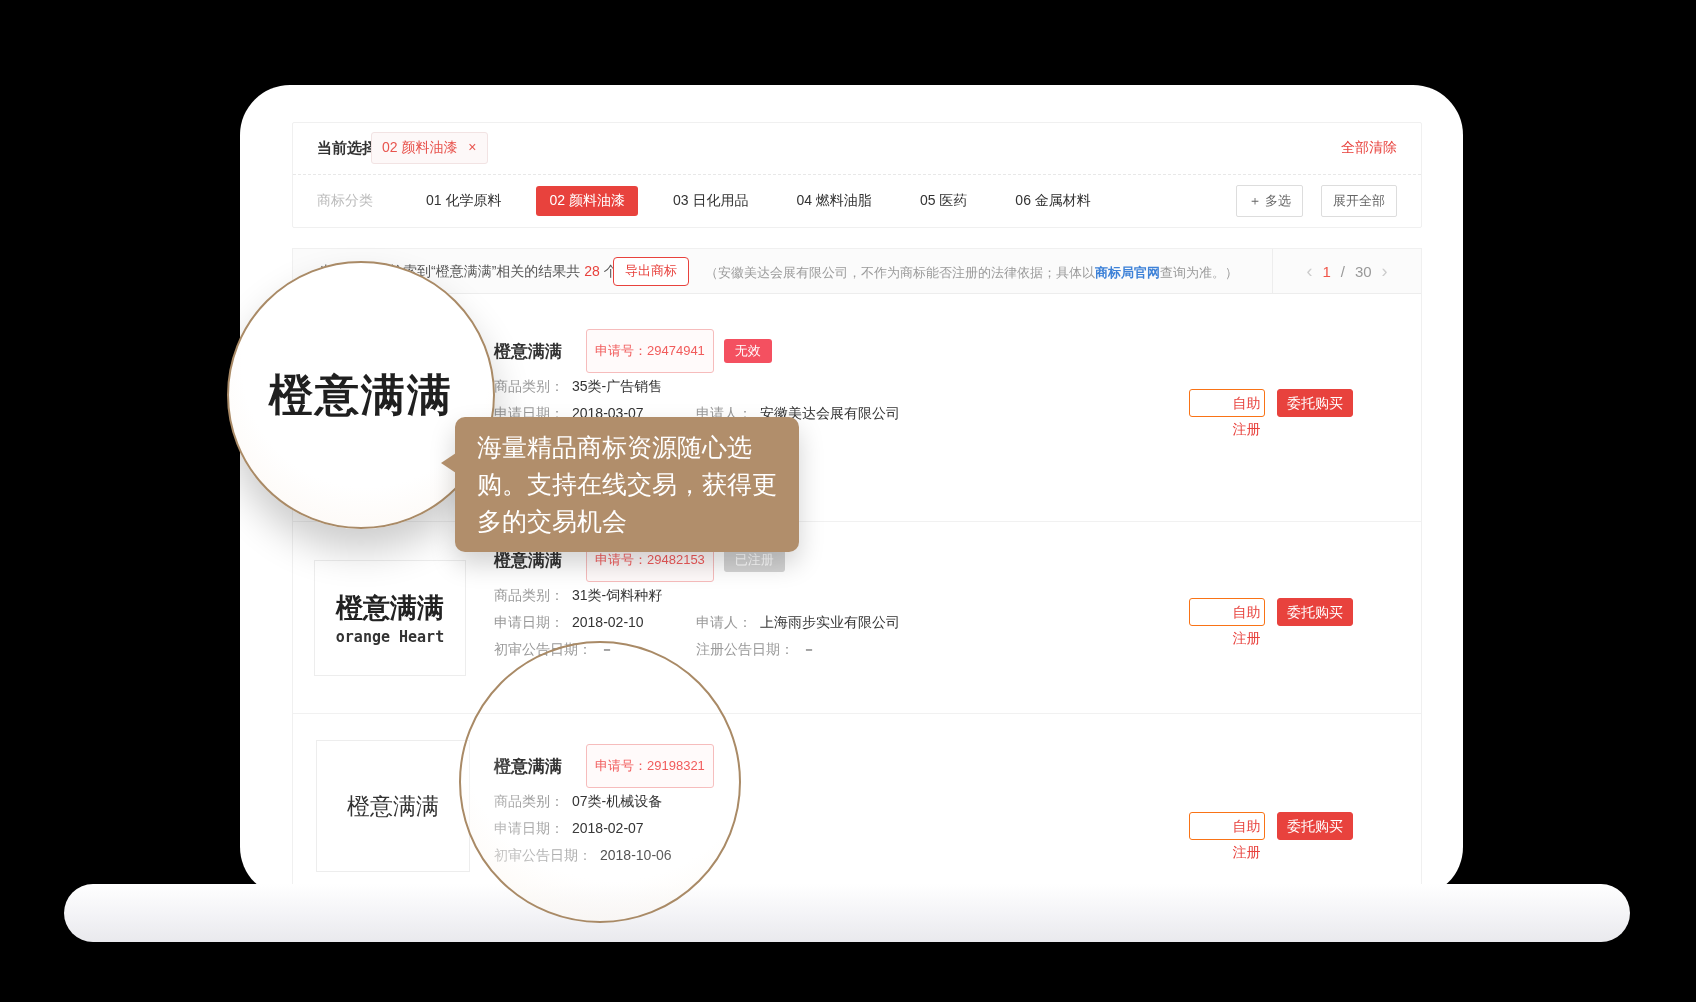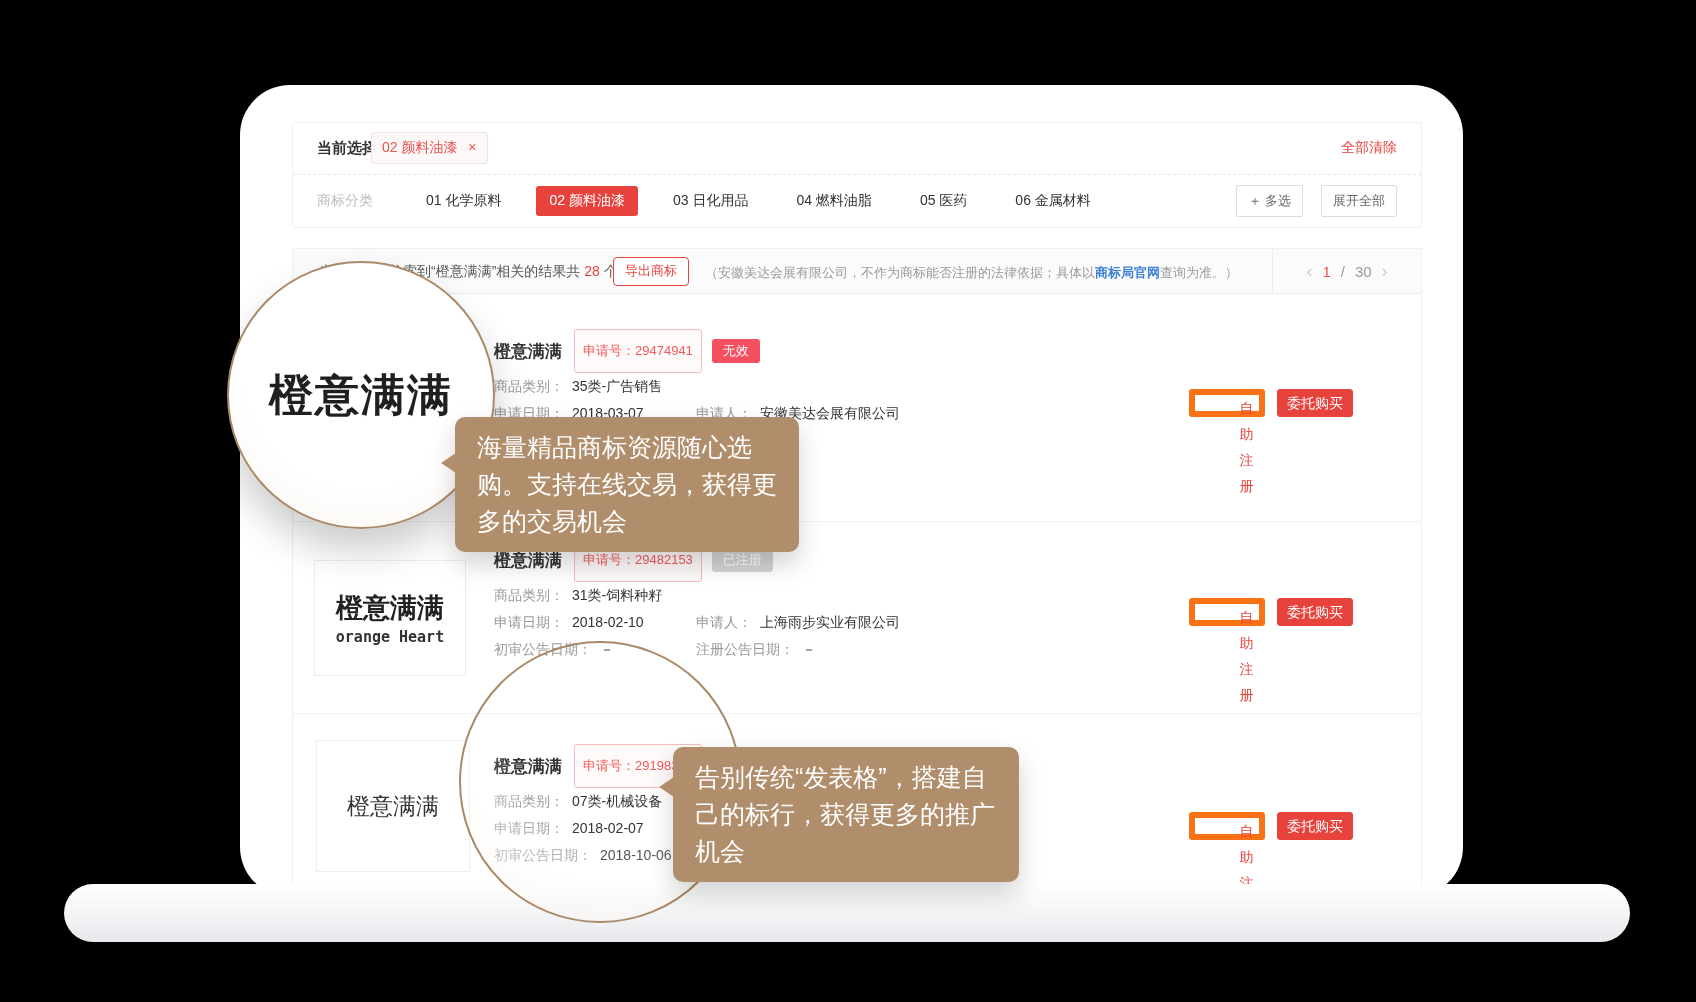--- a/index.html
+++ b/index.html
@@ -73,34 +73,34 @@
   }
   .row-2 .thumb { left:21px; top:38px; width:150px; height:114px; }
   .row-3 .thumb { left:23px; top:26px; width:152px; height:130px; }
   .t-main { font-family:"DejaVu Serif","Liberation Serif",serif; font-size:27px; font-weight:bold; color:#222; }
   .t-sub  { font-family:"DejaVu Sans Mono","Liberation Mono",monospace; font-size:15px; font-weight:bold; color:#333; margin-top:2px; }
   .t-plain { font-size:23px; color:#333; }
   .info { position:absolute; left:201px; }
   .row-1 .info { top:46px; } .row-2 .info { top:26px; } .row-3 .info { top:40px; }
   .title-line { display:flex; align-items:center; margin-bottom:10px; height:24px; }
   .tm-name { font-size:17px; font-weight:bold; color:#333; }
-  .app-tag { margin-left:12px; font-size:13px; color:#f15b5b; border:1px solid #f6bcbc; background:#fffafa; padding:12px 8px; border-radius:3px; }
+  .app-tag { margin-left:24px; font-size:13px; color:#f15b5b; border:1px solid #f6bcbc; background:#fffafa; padding:12px 8px; border-radius:3px; }
   .badge { margin-left:10px; font-size:13px; color:#fff; padding:3px 11px; border-radius:3px; }
   .badge.invalid { background:#f45060; }
   .badge.registered { background:#d4d4d4; }
   .line { position:relative; font-size:14px; height:27px; line-height:27px; width:620px; white-space:nowrap; }
   .lab { color:#999; } .val { color:#333; margin-left:8px; }
   .col2 { position:absolute; left:202px; top:0; }
   .actions { position:absolute; display:flex; gap:12px; right:68px; }
   .row-1 .actions { top:96px; } .row-2 .actions { top:76px; } .row-3 .actions { top:98px; }
   .btn {
     width:76px; height:28px; line-height:26px; text-align:center; font-size:14px;
     border-radius:3px; cursor:pointer; box-sizing:border-box;
   }
-  .btn.outline { border:6px solid #f97316; color:#e8423d; background:#fff;padding-left:39px; }
+  .btn.outline { border:1px solid #f97316; color:#e8423d; background:#fff;padding-left:39px; }
   .btn.solid   { border:1px solid #e8423d; color:#fff; background:#e8423d; }
   
   .circle1 {
     position:absolute; left:227px; top:261px; width:264px; height:264px; border-radius:50%;
     border:2px solid #a98a66; z-index:5;
     background:radial-gradient(circle at 52% 38%, #ffffff 58%, #fdfaf7 78%, #f0e8de 100%);
     box-shadow:0 22px 38px rgba(0,0,0,.20);
     display:flex; align-items:center; justify-content:center;
   }
   .circle1 .big { font-size:44px; font-weight:bold; color:#1f1f1f; letter-spacing:2px; }
@@ -249,15 +249,14 @@
 
     </div>
   </div>
 
   <div class="circle1">
     <span class="big">橙意满满</span>
   </div>
   <div class="circle2"></div>
 
   <div class="tip tip1">海量精品商标资源随心选购。支持在线交易，获得更多的交易机会</div>
-  <div class="tip tip2">告别传统“发表格”，搭建自己的标行，获得更多的推广机会</div>
 
 </div>
 
 </body></html>

